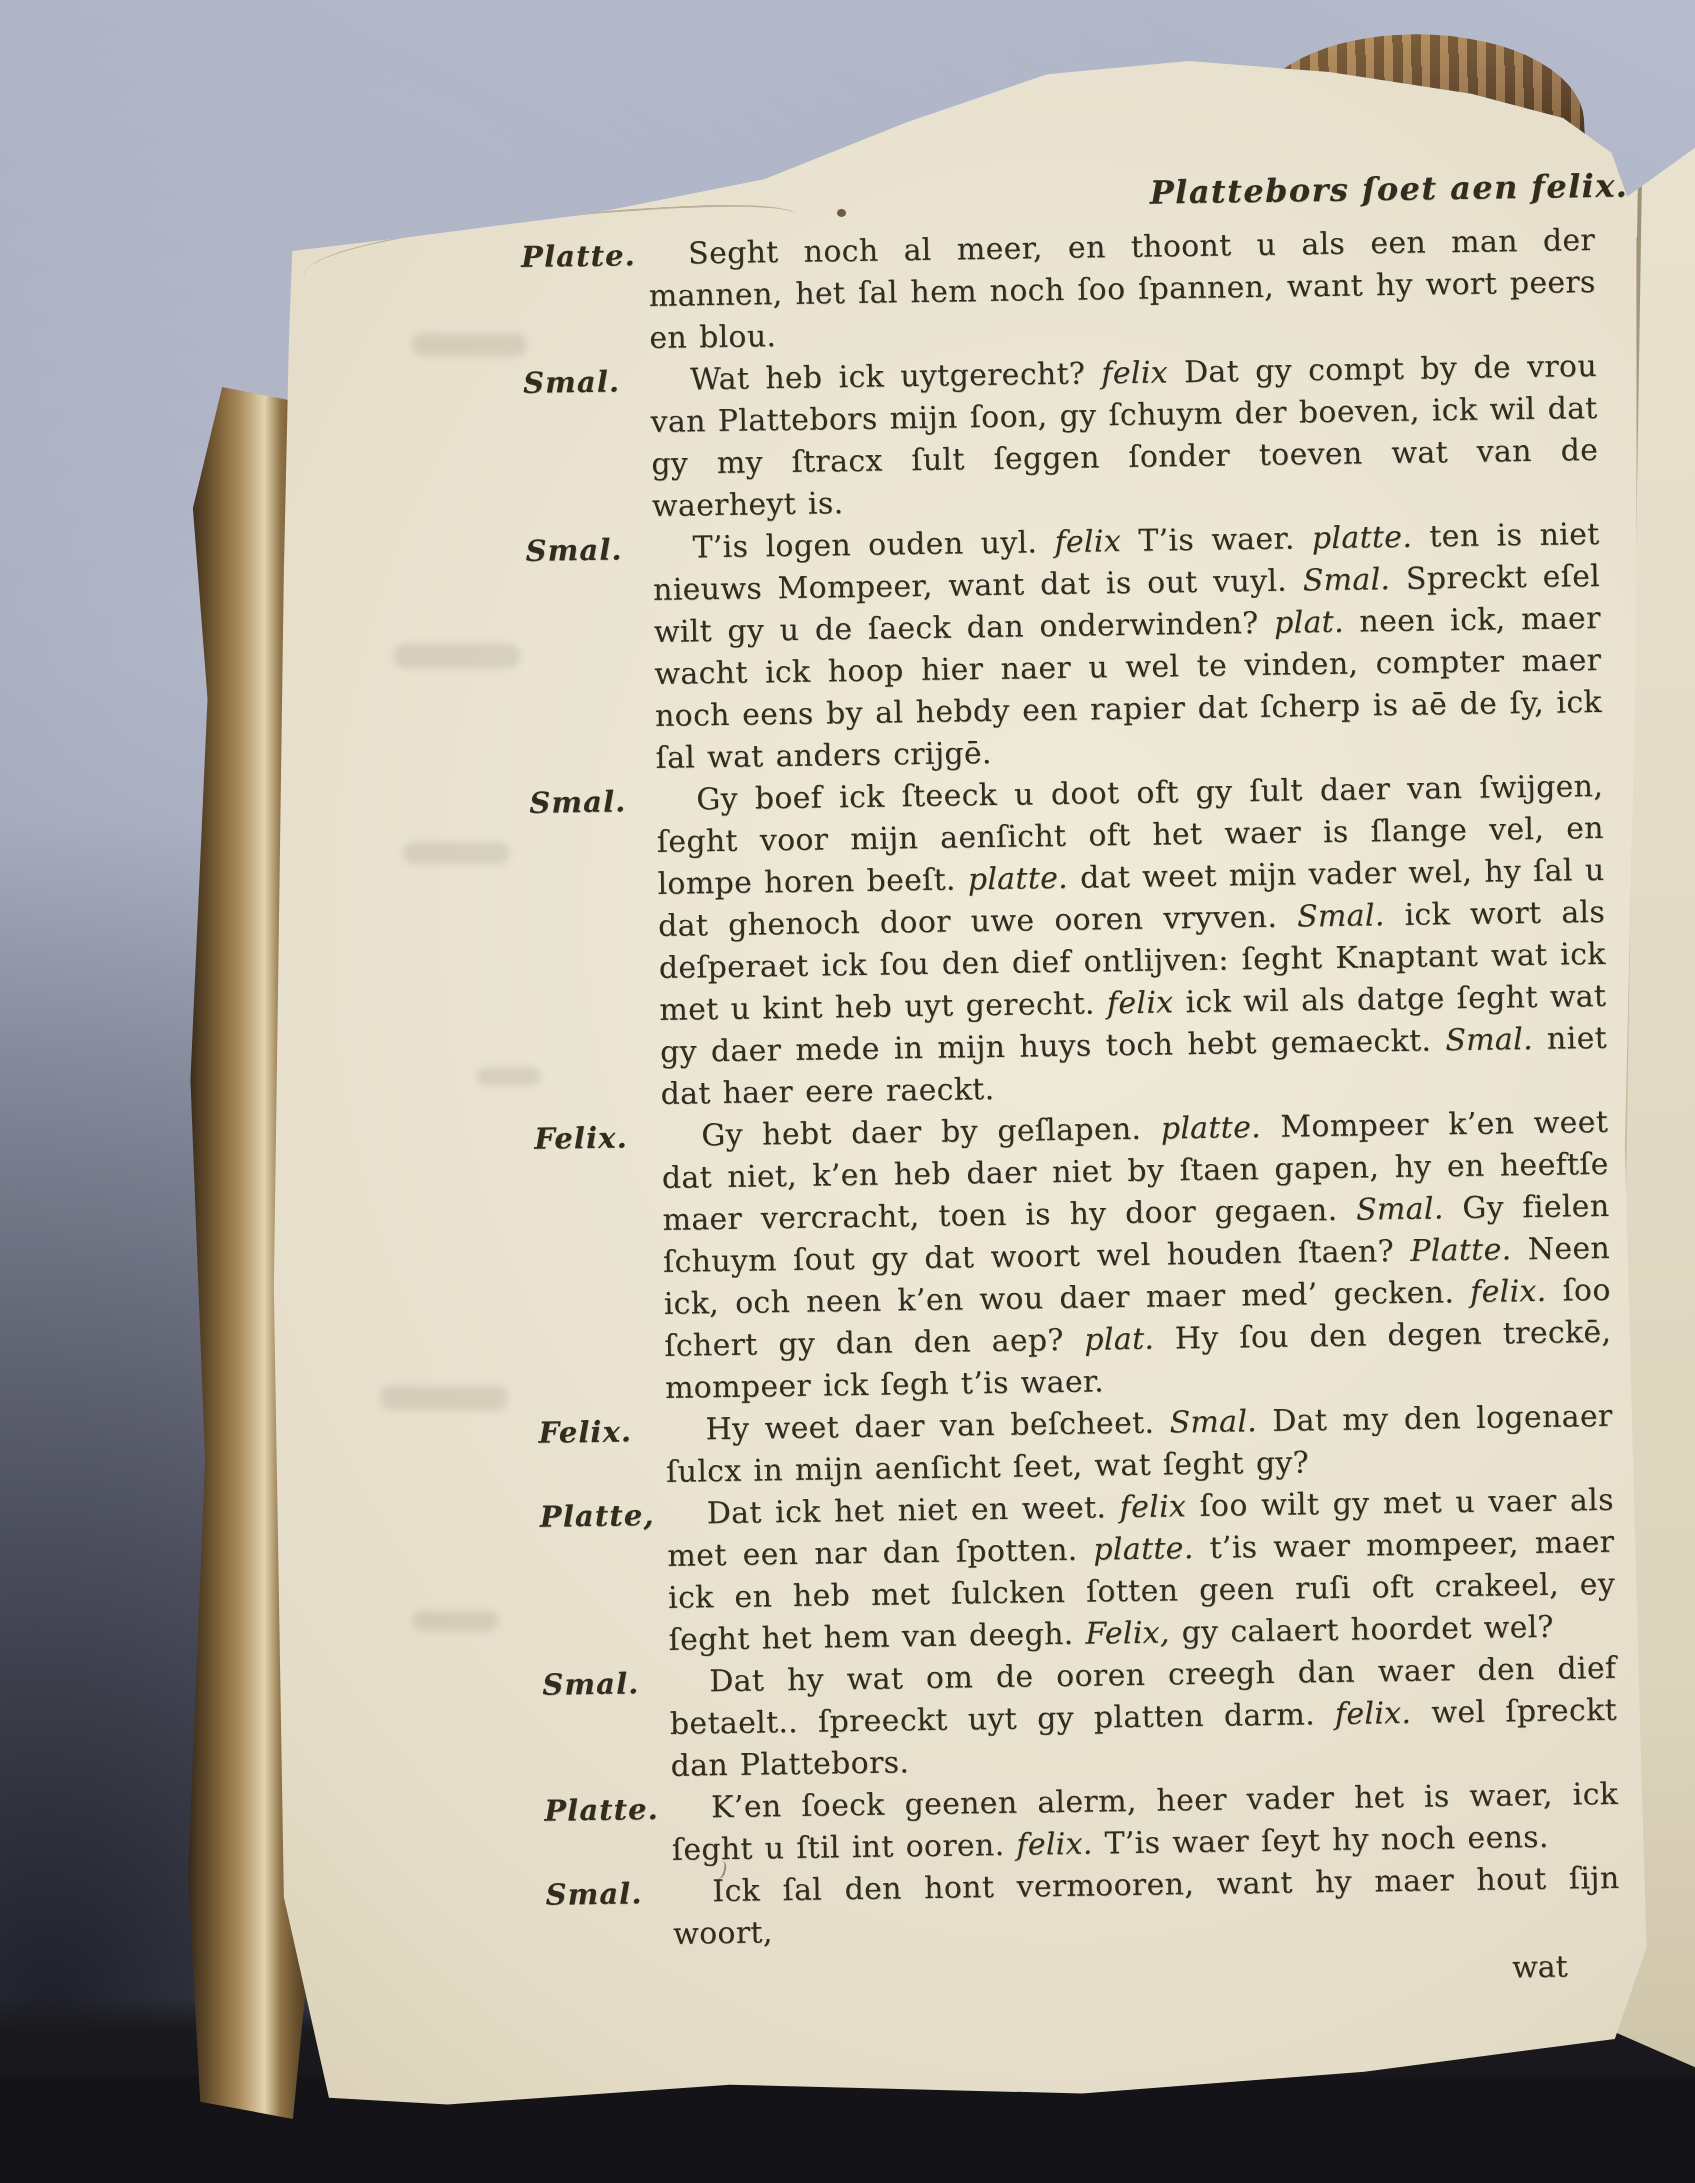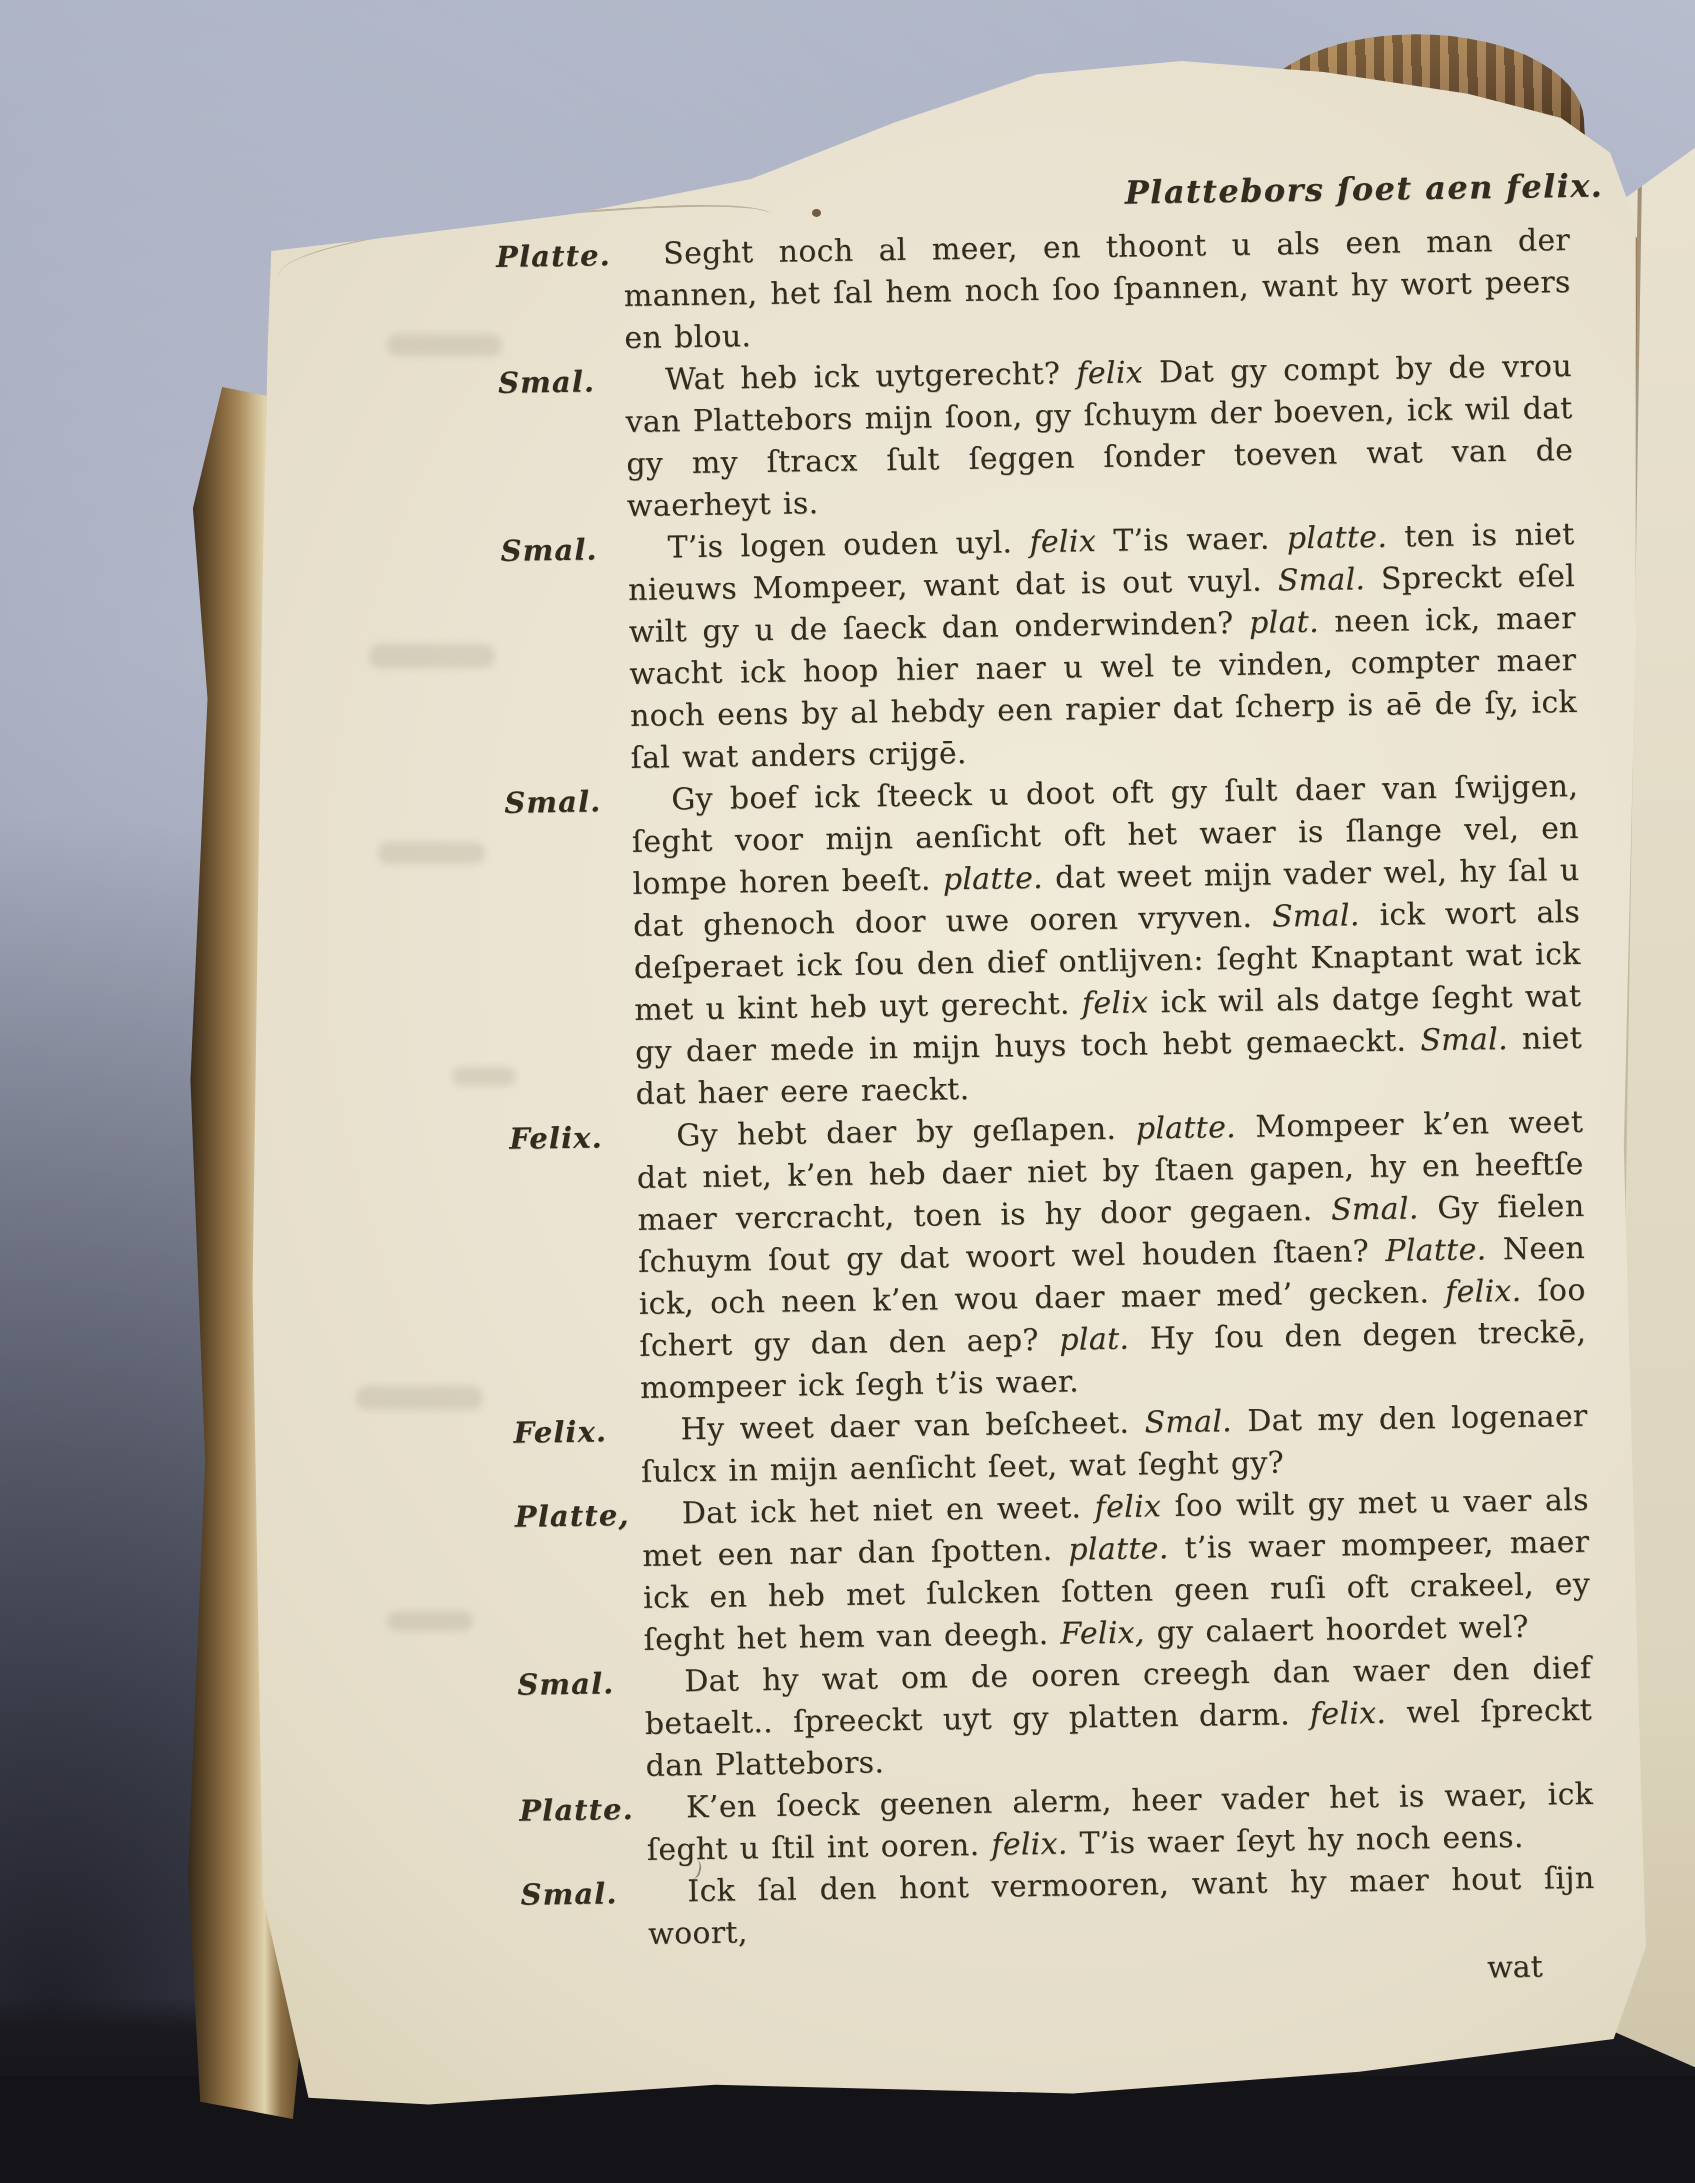--- a/index.html
+++ b/index.html
@@ -55,21 +55,21 @@
       radial-gradient(ellipse at 62% 42%, #f0ead9 0%, #eae3d1 40%, #e4dcc7 68%, #d9cfb4 88%, #cabda0 100%),
       linear-gradient(90deg, rgba(120,100,65,.22) 0%, rgba(120,100,65,0) 4%),
       linear-gradient(90deg, rgba(0,0,0,0) 91.5%, rgba(95,80,52,.20) 96.5%, rgba(60,48,28,.38) 100%),
       linear-gradient(180deg, rgba(0,0,0,0) 93.2%, rgba(105,92,64,.25) 97%, rgba(72,62,40,.42) 100%),
       radial-gradient(circle at 80% 84%, rgba(178,150,92,.14) 0%, rgba(178,150,92,0) 22%),
       radial-gradient(circle at 24% 22%, rgba(255,252,242,.5) 0%, rgba(255,252,242,0) 26%);
     background-blend-mode:normal,multiply,multiply,multiply,normal,normal;
     clip-path:polygon(16% 11.5%,23.6% 10.8%,33.8% 9.8%,44.3% 8.2%,52.8% 5.6%,61.2% 3.4%,
       69.7% 2.8%,78.1% 3.3%,86.6% 4.3%,92.1% 5.4%,95% 7%,96.5% 10.2%,96.5% 29.5%,
       95.8% 52.5%,96.7% 78.7%,97.1% 89.2%,95.2% 93.4%,80.2% 94.9%,63.3% 95.9%,
-      42.2% 95.5%,25.3% 96.4%,18.2% 96.1%,15.5% 86.9%,14.9% 59%,15.5% 26.2%,15.8% 15.7%);}
+      42.2% 95.5%,25.3% 96.4%,18.2% 96.1%,15.5% 86.9%,14.9% 59%,15.5% 26.2%,15.8% 15.7%);margin-left:25px;}
 
   .fold-line{position:absolute;left:278px;top:213px;width:494px;height:64px;
     border-top:2.1px solid rgba(130,116,86,.45);
     border-radius:100% 30% 0 0/64px 18.6px 0 0;
     transform:rotate(-3deg);}
   .spec-dot{position:absolute;left:812px;top:209px;width:8.6px;height:7.9px;
     background:#5d4326;border-radius:50%;opacity:.85;}
   .pen-mark{position:absolute;left:689px;top:1860px;width:10px;height:18.6px;
     border-right:2.9px solid rgba(70,62,45,.55);border-radius:0 50% 50% 0;
     transform:rotate(14deg);}

